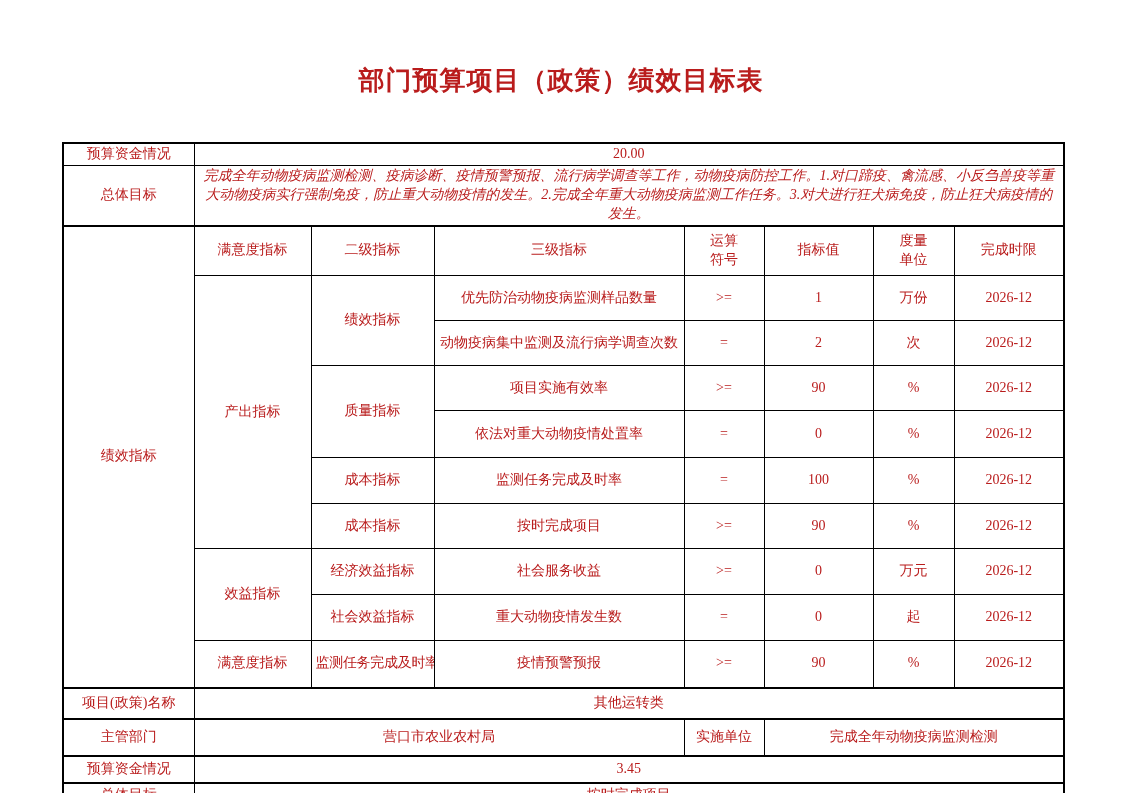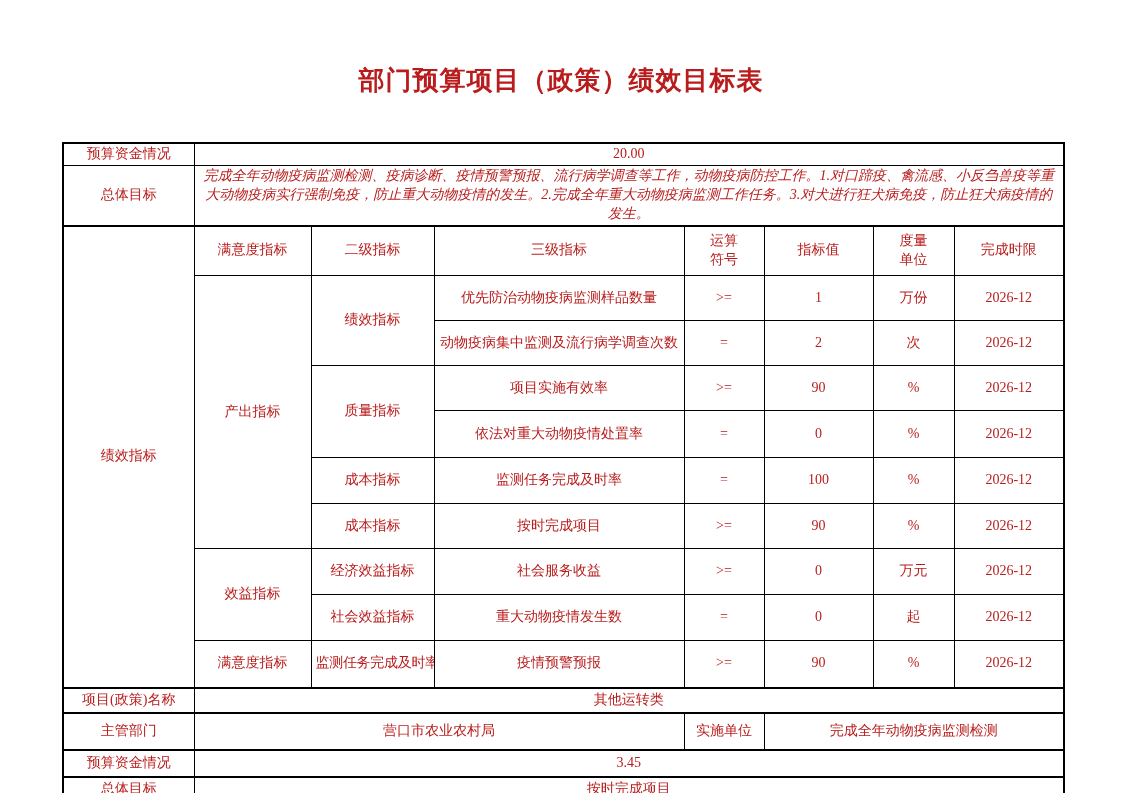--- a/index.html
+++ b/index.html
@@ -165,21 +165,21 @@
       <tr style="height:47px">
         <td>满意度指标</td>
         <td class="fit">监测任务完成及时率</td>
         <td>疫情预警预报</td>
         <td>&gt;=</td>
         <td>90</td>
         <td>%</td>
         <td>2026-12</td>
       </tr>
 
-      <tr class="sep" style="height:25px">
+      <tr class="sep" style="height:31px">
         <td>项目(政策)名称</td>
         <td colspan="7">其他运转类</td>
       </tr>
 
       <tr class="sep" style="height:37px">
         <td>主管部门</td>
         <td colspan="3">营口市农业农村局</td>
         <td>实施单位</td>
         <td colspan="3">完成全年动物疫病监测检测</td>
       </tr>

